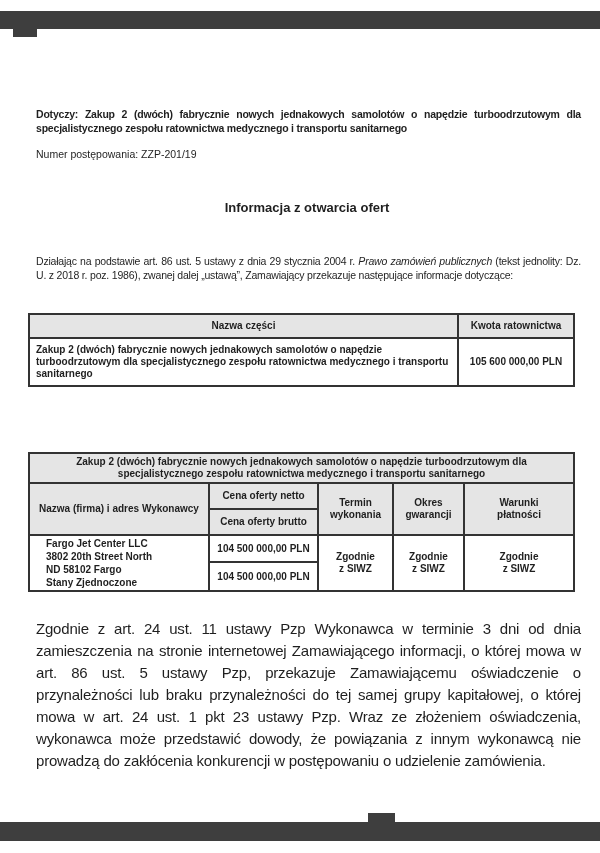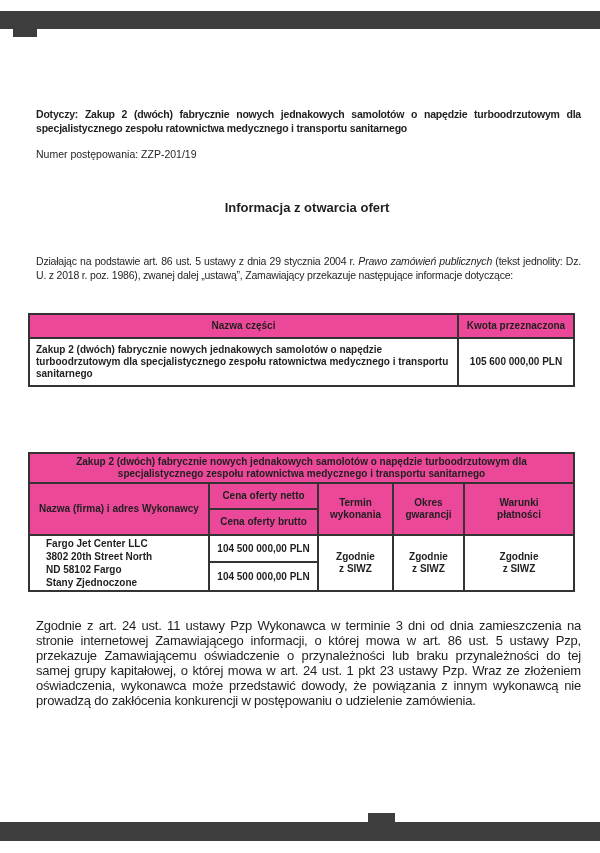--- a/index.html
+++ b/index.html
@@ -34,29 +34,29 @@
     position:absolute; top:246px; left:28px; width:545px;
     text-align:justify; font-size:10.5px; line-height:14px; letter-spacing:-0.2px;
   }
   .s1-heading { position:absolute; top:298px; left:28px; font-size:10.5px; letter-spacing:-0.2px; }
   .s2-heading {
     position:absolute; top:414px; left:28px; width:545px;
     text-align:justify; font-size:10.5px; line-height:14px; letter-spacing:-0.2px;
   }
   .closing {
     position:absolute; top:610px; left:28px; width:545px;
-    text-align:justify; font-size:13px; line-height:15px; letter-spacing:-0.2px;
+    text-align:justify; font-size:15px; line-height:22px; letter-spacing:-0.2px;
   }
 
   table { border-collapse:collapse; table-layout:fixed; width:545px; font-size:10px; }
   td {
     border:2px solid #333333; padding:1px 5px; line-height:12px;
     font-weight:bold; vertical-align:middle; overflow:hidden;
   }
-  .thead { background:#ec4899; }
+  .thead { background:#e5e5e5; }
   .c   { text-align:center; }
   .pre { white-space:pre-line; }
   .t1 { position:absolute; top:313px; left:28px; }
   .t1 .r-head { height:24px; }
   .t1 .r-data { height:48px; }
   .t1 .name   { text-align:left; padding-left:6px; }
   .t2 { position:absolute; top:452px; left:28px; }
   .t2 .r-title { height:30px; }
   .t2 .r-h     { height:26px; }
   .t2 .r-d1    { height:27px; }
@@ -84,21 +84,21 @@
 
 
   <table class="t1">
     <colgroup>
         <col style="width:429px">
         <col style="width:116px">
       </colgroup>
     <tbody>
       <tr class="r-head">
         <td class="thead c">Nazwa części</td>
-        <td class="thead c">Kwota przeznaczona</td>
+        <td class="thead c">Kwota ratownictwa</td>
       </tr>
       <tr class="r-data">
         <td class="name pre">Zakup 2 (dwóch) fabrycznie nowych jednakowych samolotów o napędzie
 turboodrzutowym dla specjalistycznego zespołu ratownictwa medycznego i transportu
 sanitarnego</td>
         <td class="c">105 600 000,00 PLN</td>
       </tr>
     </tbody>
   </table>
 

